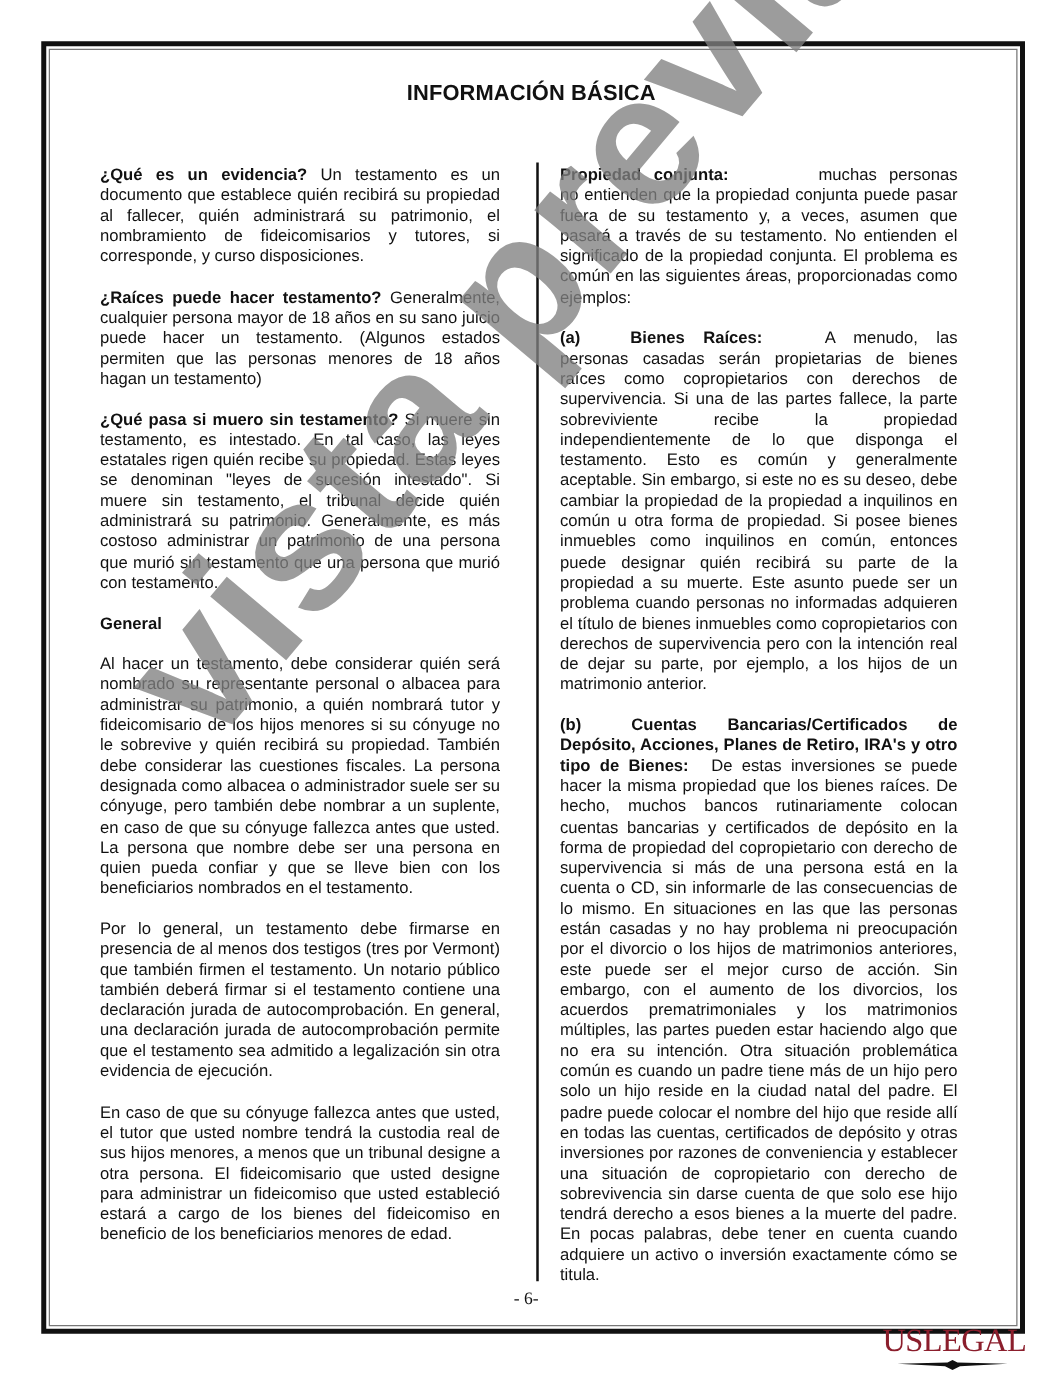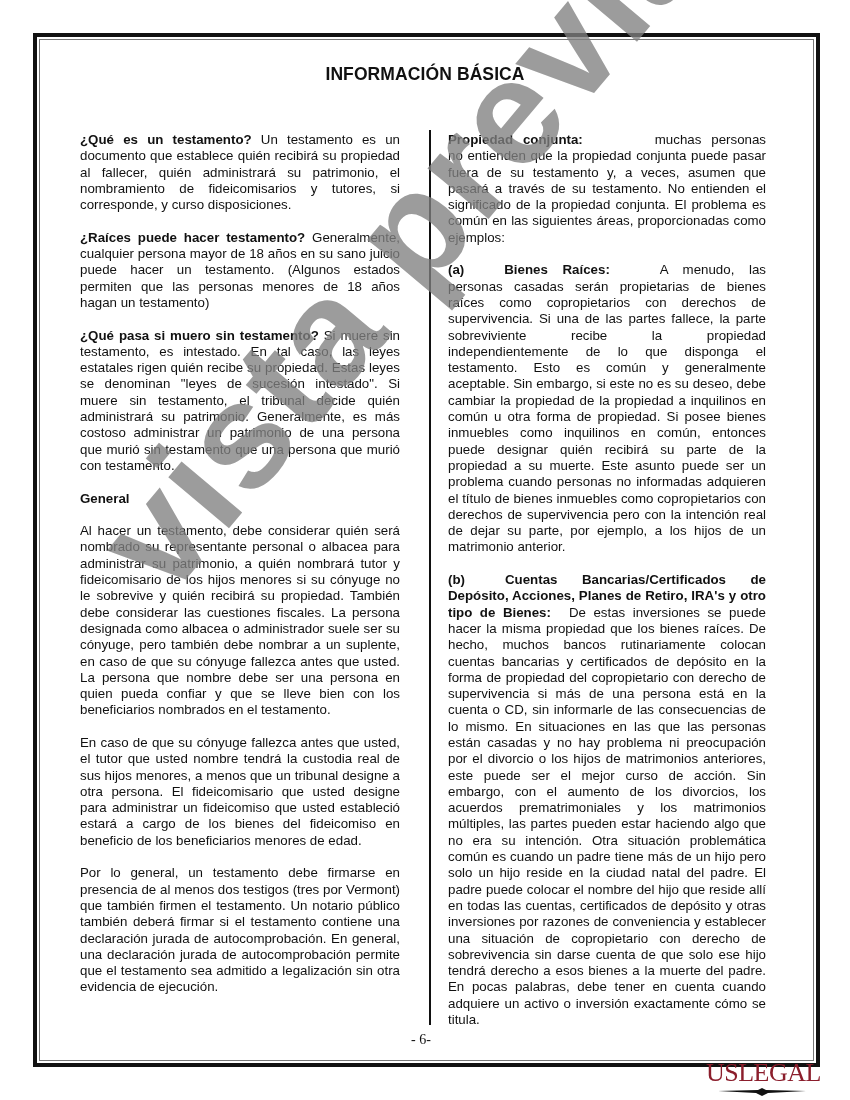--- a/index.html
+++ b/index.html
@@ -24,27 +24,27 @@
 </head>
 <body>
 
 <div class="frame">
   <div class="frame-inner"></div>
 </div>
 
 <div class="title">INFORMACIÓN BÁSICA</div>
 
 <div class="col col-left">
-  <p><b>¿Qué es un testamento?</b><span> Un testamento es un documento que establece quién recibirá su propiedad al fallecer, quién administrará su patrimonio, el nombramiento de fideicomisarios y tutores, si corresponde, y curso disposiciones.</span></p>
+  <p><b>¿Qué es un evidencia?</b><span> Un testamento es un documento que establece quién recibirá su propiedad al fallecer, quién administrará su patrimonio, el nombramiento de fideicomisarios y tutores, si corresponde, y curso disposiciones.</span></p>
   <p><b>¿Raíces puede hacer testamento?</b><span> Generalmente, cualquier persona mayor de 18 años en su sano juicio puede hacer un testamento. (Algunos estados permiten que las personas menores de 18 años hagan un testamento)</span></p>
   <p><b>¿Qué pasa si muero sin testamento?</b><span> Si muere sin testamento, es intestado. En tal caso, las leyes estatales rigen quién recibe su propiedad. Estas leyes se denominan "leyes de sucesión intestado". Si muere sin testamento, el tribunal decide quién administrará su patrimonio. Generalmente, es más costoso administrar un patrimonio de una persona que murió sin testamento que una persona que murió con testamento.</span></p>
   <p><b>General</b></p>
   <p>Al hacer un testamento, debe considerar quién será nombrado su representante personal o albacea para administrar su patrimonio, a quién nombrará tutor y fideicomisario de los hijos menores si su cónyuge no le sobrevive y quién recibirá su propiedad. También debe considerar las cuestiones fiscales. La persona designada como albacea o administrador suele ser su cónyuge, pero también debe nombrar a un suplente, en caso de que su cónyuge fallezca antes que usted. La persona que nombre debe ser una persona en quien pueda confiar y que se lleve bien con los beneficiarios nombrados en el testamento.</p>
+  <p>Por lo general, un testamento debe firmarse en presencia de al menos dos testigos (tres por Vermont) que también firmen el testamento. Un notario público también deberá firmar si el testamento contiene una declaración jurada de autocomprobación. En general, una declaración jurada de autocomprobación permite que el testamento sea admitido a legalización sin otra evidencia de ejecución.</p>
   <p>En caso de que su cónyuge fallezca antes que usted, el tutor que usted nombre tendrá la custodia real de sus hijos menores, a menos que un tribunal designe a otra persona. El fideicomisario que usted designe para administrar un fideicomiso que usted estableció estará a cargo de los bienes del fideicomiso en beneficio de los beneficiarios menores de edad.</p>
-  <p>Por lo general, un testamento debe firmarse en presencia de al menos dos testigos (tres por Vermont) que también firmen el testamento. Un notario público también deberá firmar si el testamento contiene una declaración jurada de autocomprobación. En general, una declaración jurada de autocomprobación permite que el testamento sea admitido a legalización sin otra evidencia de ejecución.</p>
 </div>
 
 <div class="divider"></div>
 
 <div class="col col-right">
   <p><b>Propiedad conjunta:</b><span class="gap" style="width:72px"></span><span>muchas personas no entienden que la propiedad conjunta puede pasar fuera de su testamento y, a veces, asumen que pasará a través de su testamento. No entienden el significado de la propiedad conjunta. El problema es común en las siguientes áreas, proporcionadas como ejemplos:</span></p>
   <p><b>(a)</b><span class="gap" style="width:40px"></span><b>Bienes Raíces:</b><span class="gap" style="width:50px"></span><span>A menudo, las personas casadas serán propietarias de bienes raíces como copropietarios con derechos de supervivencia. Si una de las partes fallece, la parte sobreviviente recibe la propiedad independientemente de lo que disponga el testamento. Esto es común y generalmente aceptable. Sin embargo, si este no es su deseo, debe cambiar la propiedad de la propiedad a inquilinos en común u otra forma de propiedad. Si posee bienes inmuebles como inquilinos en común, entonces puede designar quién recibirá su parte de la propiedad a su muerte. Este asunto puede ser un problema cuando personas no informadas adquieren el título de bienes inmuebles como copropietarios con derechos de supervivencia pero con la intención real de dejar su parte, por ejemplo, a los hijos de un matrimonio anterior.</span></p>
   <p><b>(b)</b><span class="gap" style="width:40px"></span><b>Cuentas Bancarias/Certificados de Depósito, Acciones, Planes de Retiro, IRA's y otro tipo de Bienes:</b><span class="gap" style="width:18px"></span><span>De estas inversiones se puede hacer la misma propiedad que los bienes raíces. De hecho, muchos bancos rutinariamente colocan cuentas bancarias y certificados de depósito en la forma de propiedad del copropietario con derecho de supervivencia si más de una persona está en la cuenta o CD, sin informarle de las consecuencias de lo mismo. En situaciones en las que las personas están casadas y no hay problema ni preocupación por el divorcio o los hijos de matrimonios anteriores, este puede ser el mejor curso de acción. Sin embargo, con el aumento de los divorcios, los acuerdos prematrimoniales y los matrimonios múltiples, las partes pueden estar haciendo algo que no era su intención. Otra situación problemática común es cuando un padre tiene más de un hijo pero solo un hijo reside en la ciudad natal del padre. El padre puede colocar el nombre del hijo que reside allí en todas las cuentas, certificados de depósito y otras inversiones por razones de conveniencia y establecer una situación de copropietario con derecho de sobrevivencia sin darse cuenta de que solo ese hijo tendrá derecho a esos bienes a la muerte del padre. En pocas palabras, debe tener en cuenta cuando adquiere un activo o inversión exactamente cómo se titula.</span></p>
 </div>
 

